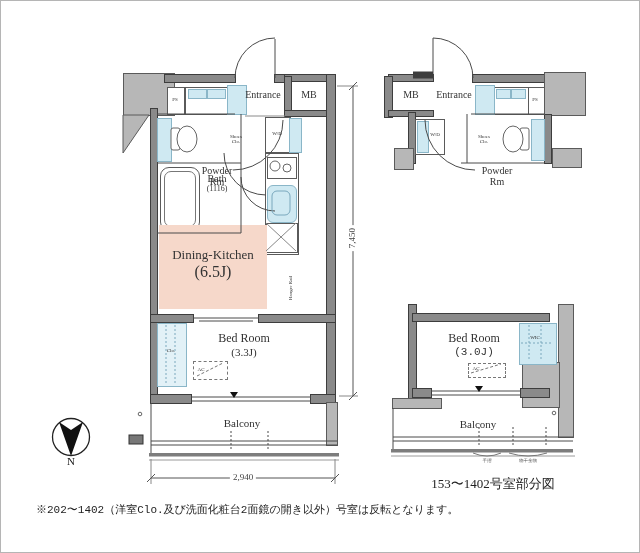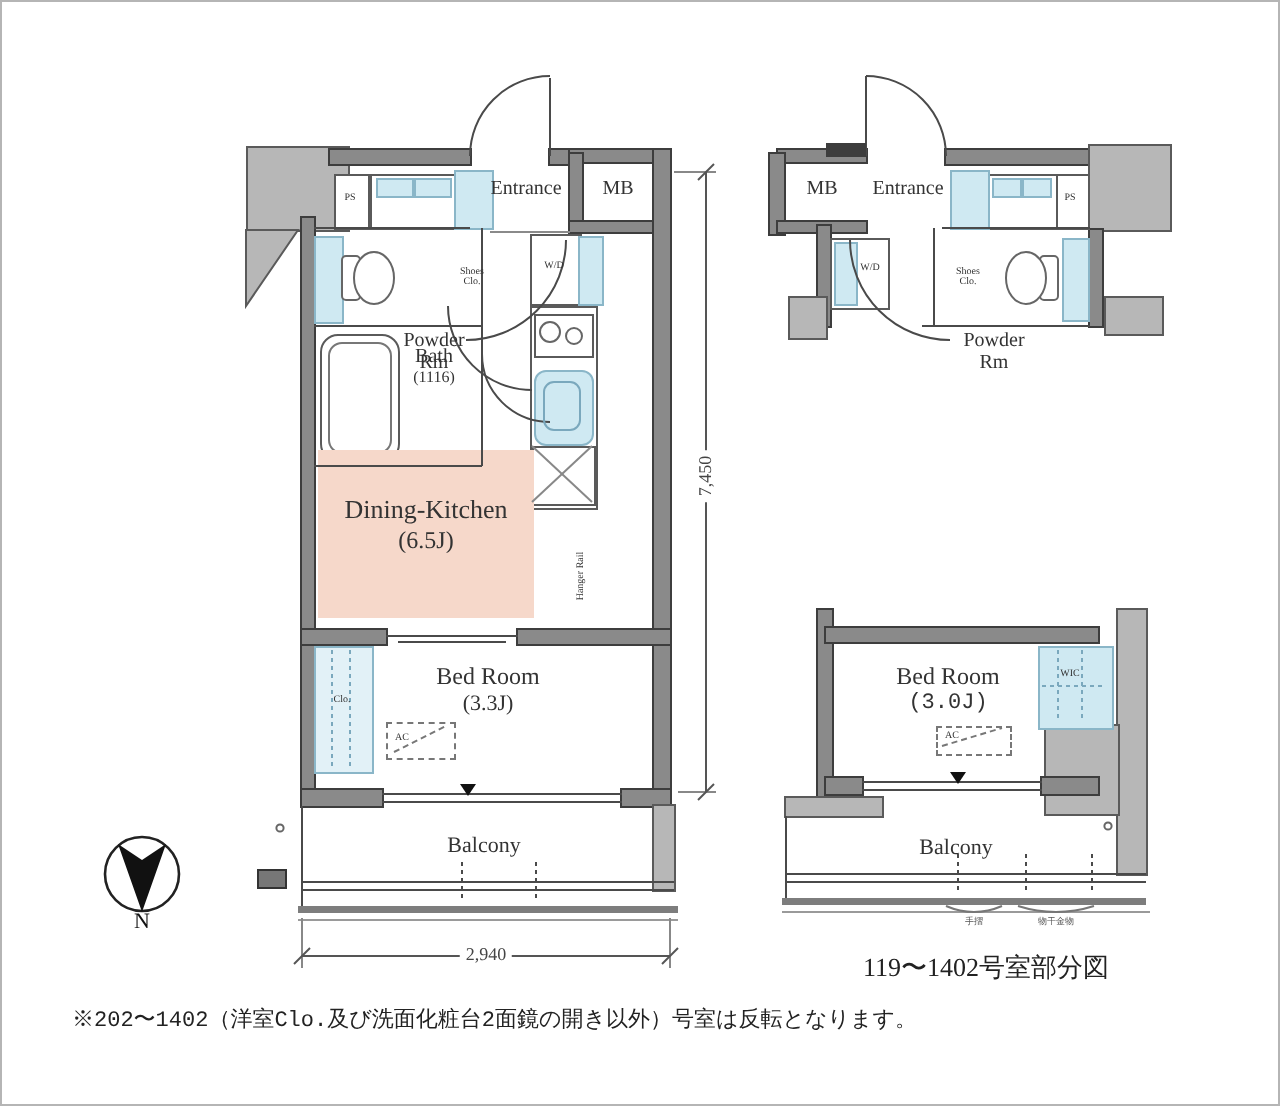--- a/index.html
+++ b/index.html
@@ -205,21 +205,21 @@
 
   <div class="label tiny" style="left:174px;top:96px;">PS</div>
   <div class="label tiny wrap" style="left:235px;top:89px;width:16px;">Shoes Clo.</div>
   <div class="label" style="left:262px;top:89px;font-size:10px;">Entrance</div>
   <div class="label" style="left:308px;top:89px;font-size:10px;">MB</div>
   <div class="label wrap" style="left:216px;top:121px;width:46px;font-size:10px;">Powder Rm</div>
   <div class="label tiny" style="left:276px;top:130px;">W/D</div>
   <div class="label" style="left:216px;top:173px;font-size:10px;text-align:center;">Bath</div>
   <div class="label" style="left:216px;top:184px;font-size:8px;">(1116)</div>
   <div class="label" style="left:212px;top:247px;font-size:13px;">Dining-Kitchen</div>
-  <div class="label" style="left:212px;top:263px;font-size:12px;">(6.5J)</div>
+  <div class="label" style="left:212px;top:263px;font-size:16px;">(6.5J)</div>
   <div class="label tiny vtext" style="left:290px;top:287px;">Hanger Rail</div>
   <div class="label" style="left:243px;top:331px;font-size:12px;">Bed Room</div>
   <div class="label" style="left:243px;top:346px;font-size:11px;">(3.3J)</div>
   <div class="label tiny" style="left:170px;top:347px;">Clo.</div>
   <div class="label tiny" style="left:200px;top:366px;">AC</div>
   <div class="label" style="left:241px;top:417px;font-size:11px;">Balcony</div>
   <div class="label dim" style="left:242px;top:472px;">2,940</div>
   <div class="label dim vtext" style="left:352px;top:237px;transform:translate(-50%,-50%) rotate(-90deg);">7,450</div>
 
   <div class="label" style="left:410px;top:89px;font-size:10px;">MB</div>
@@ -228,18 +228,18 @@
   <div class="label tiny" style="left:534px;top:96px;">PS</div>
   <div class="label wrap" style="left:496px;top:121px;width:46px;font-size:10px;">Powder Rm</div>
   <div class="label tiny" style="left:434px;top:131px;">W/D</div>
   <div class="label" style="left:473px;top:331px;font-size:12px;">Bed Room</div>
   <div class="label" style="left:473px;top:346px;font-size:11px;font-family:Liberation Mono, monospace;">(3.0J)</div>
   <div class="label tiny" style="left:534px;top:334px;">WIC</div>
   <div class="label tiny" style="left:475px;top:365px;">AC</div>
   <div class="label" style="left:477px;top:418px;font-size:11px;">Balcony</div>
   <div class="label micro" style="left:486px;top:458px;">手摺</div>
   <div class="label micro" style="left:527px;top:458px;">物干金物</div>
-  <div class="label" style="left:492px;top:476px;font-size:13px;color:#222;">119〜1402号室部分図</div>
+  <div class="label" style="left:492px;top:476px;font-size:13px;color:#222;">153〜1402号室部分図</div>
 
   <div class="label" style="left:70px;top:455px;font-size:11px;color:#111;">N</div>
   <div class="abs" style="left:35px;top:501px;font-size:11px;color:#222;white-space:nowrap;">※202〜1402（洋室Clo.及び洗面化粧台2面鏡の開き以外）号室は反転となります。</div>
 
 </div>
 
 </body></html>

